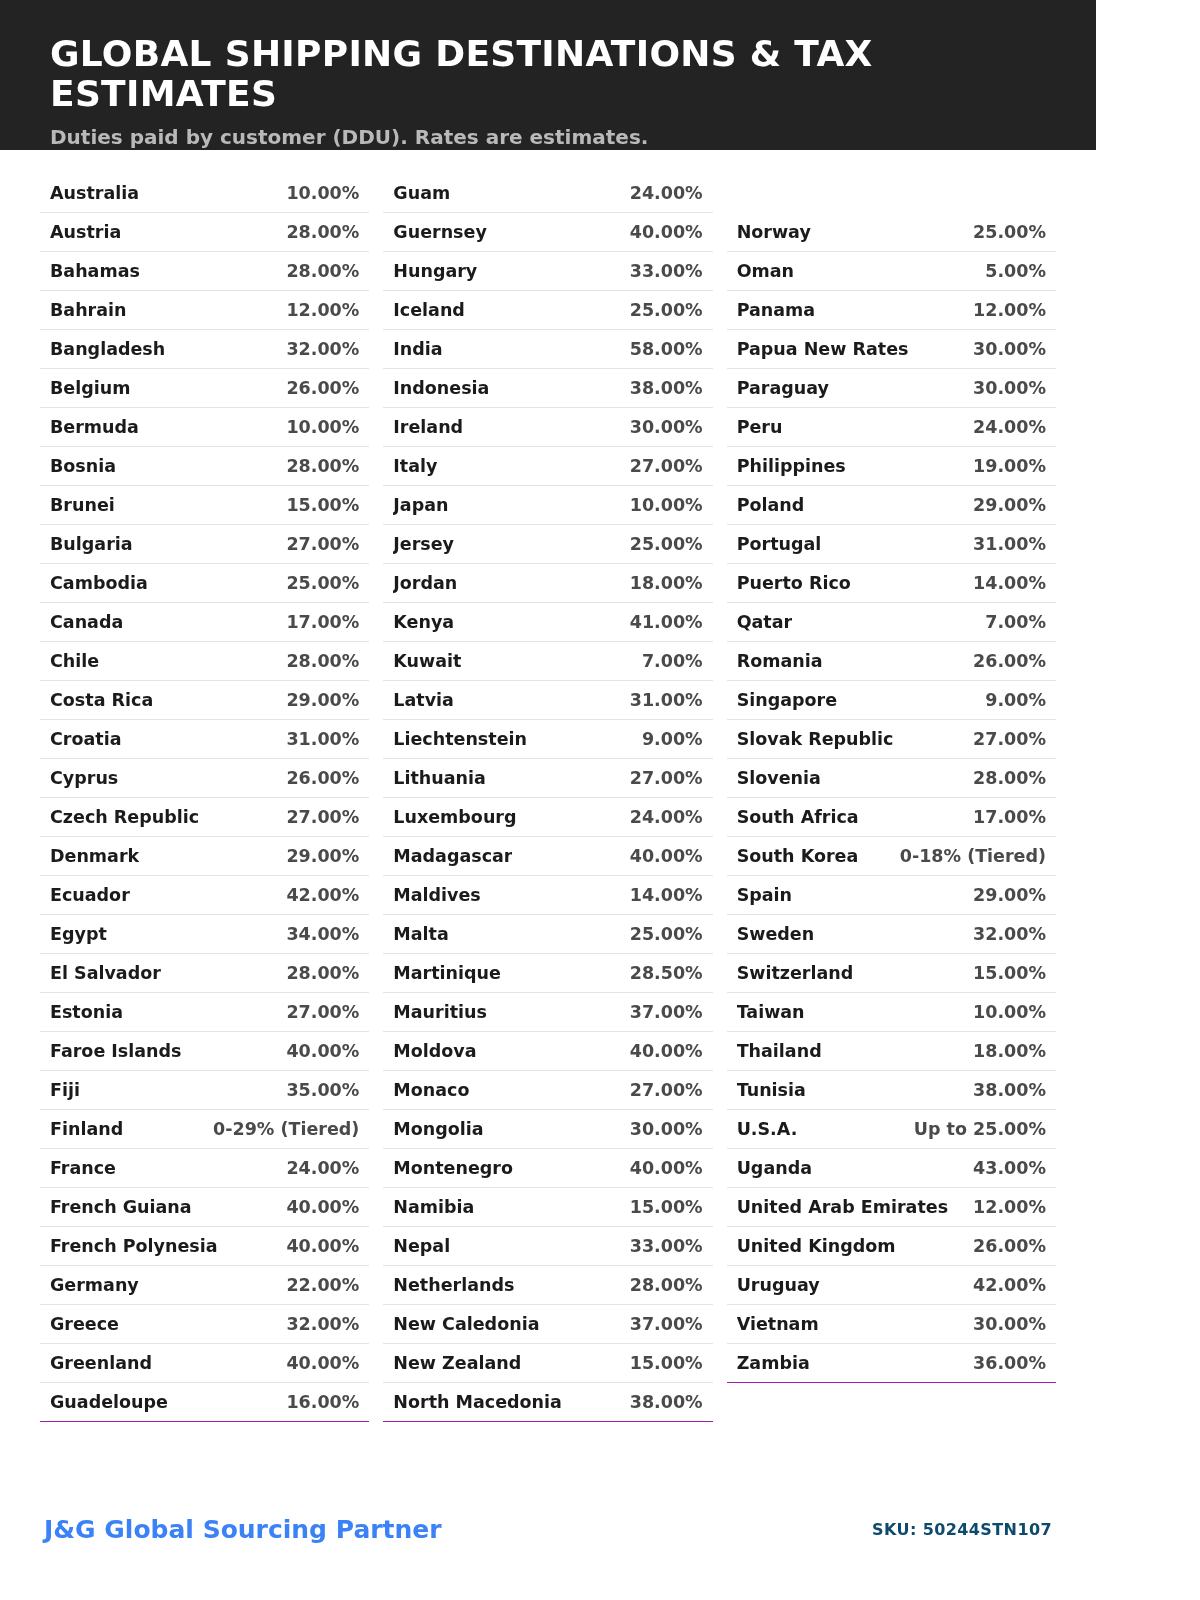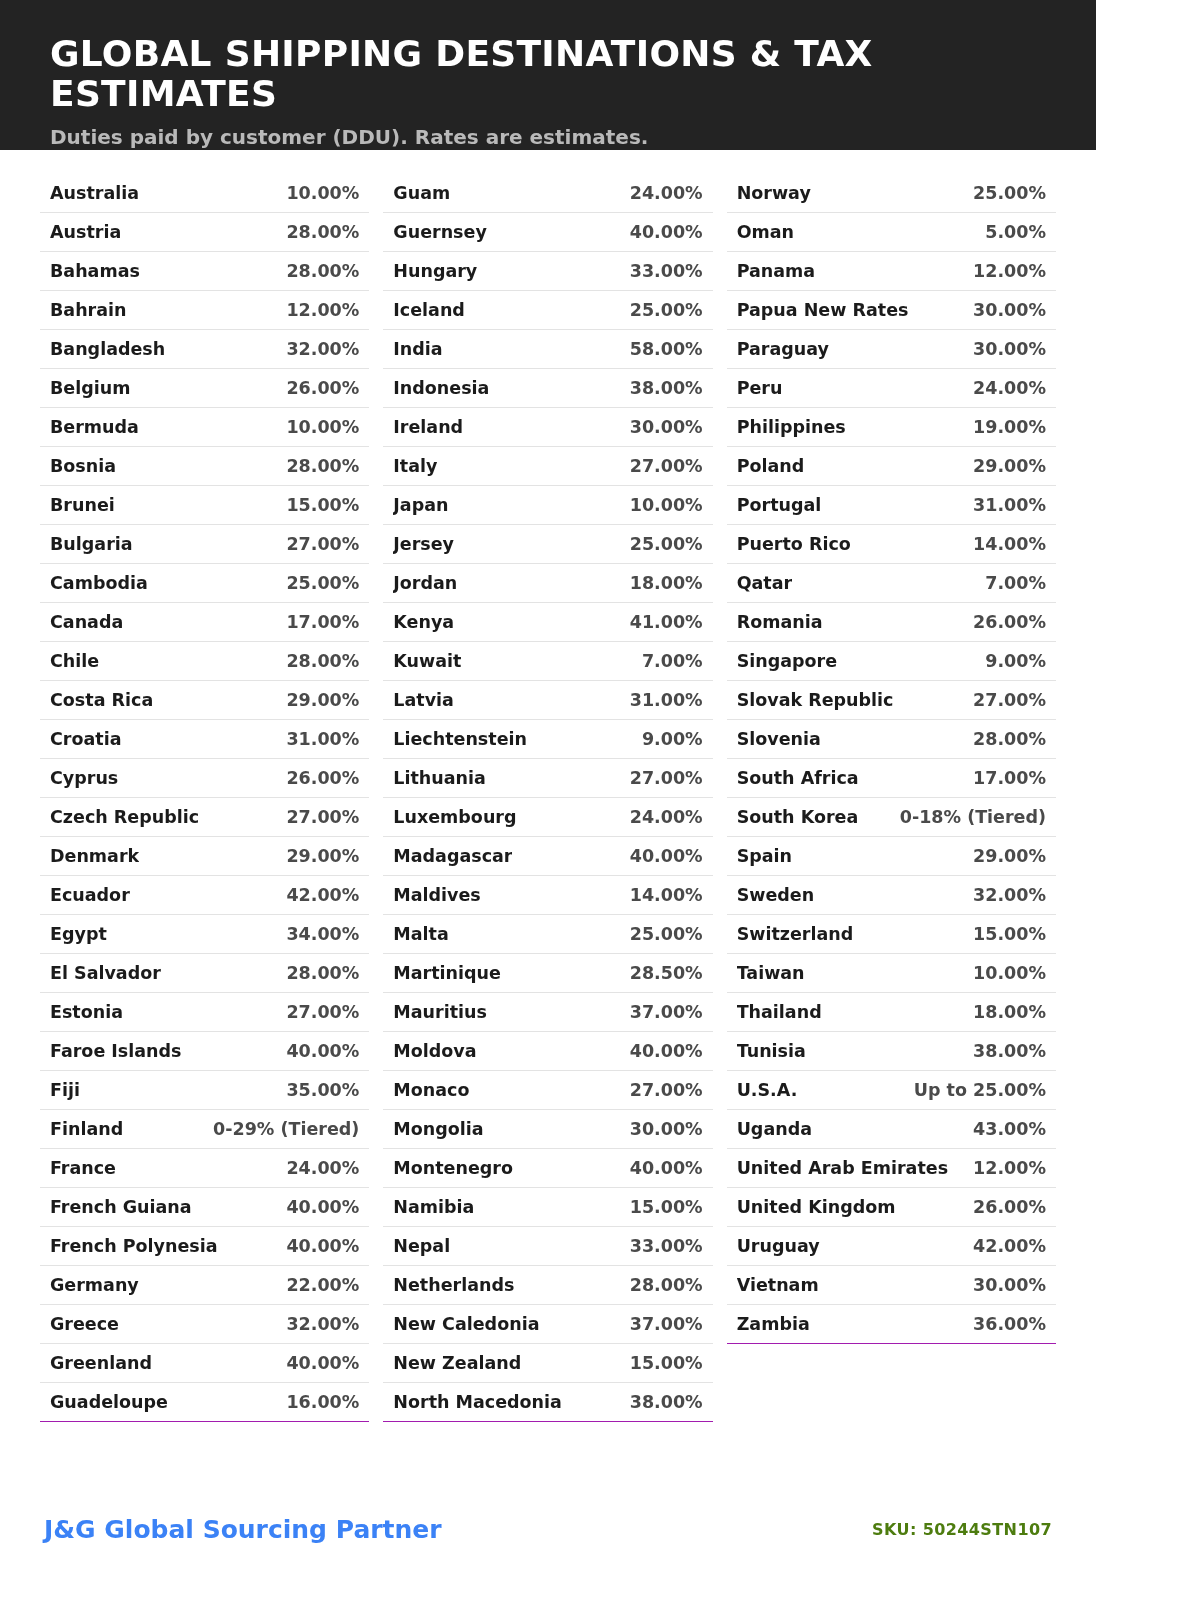--- a/index.html
+++ b/index.html
@@ -37,21 +37,21 @@
     font-size: 20px;
     font-weight: bold;
     margin: 0;
     line-height: 1.2;
   }
   
   .columns {
     display: flex;
     gap: 14px;
     padding: 24px 40px 0 40px;
-    align-items: flex-start;
+    align-items: center;
   }
   .column {
     flex: 1 1 0;
     min-width: 0;
   }
   .row {
     display: flex;
     align-items: baseline;
     justify-content: space-between;
     border-bottom: 1px solid #e3e3e3;
@@ -87,21 +87,21 @@
     align-items: center;
     justify-content: space-between;
     padding: 0 44px 22px 44px;
   }
   .footer-brand {
     color: #3b82f6;
     font-size: 25px;
     font-weight: bold;
   }
   .footer-sku {
-    color: #4d7c0f;
+    color: #0c4a6e;
     font-size: 16px;
     font-weight: bold;
     letter-spacing: 0.4px;
   }
 </style>
 </head>
 <body>
 
 <div class="page">
 

